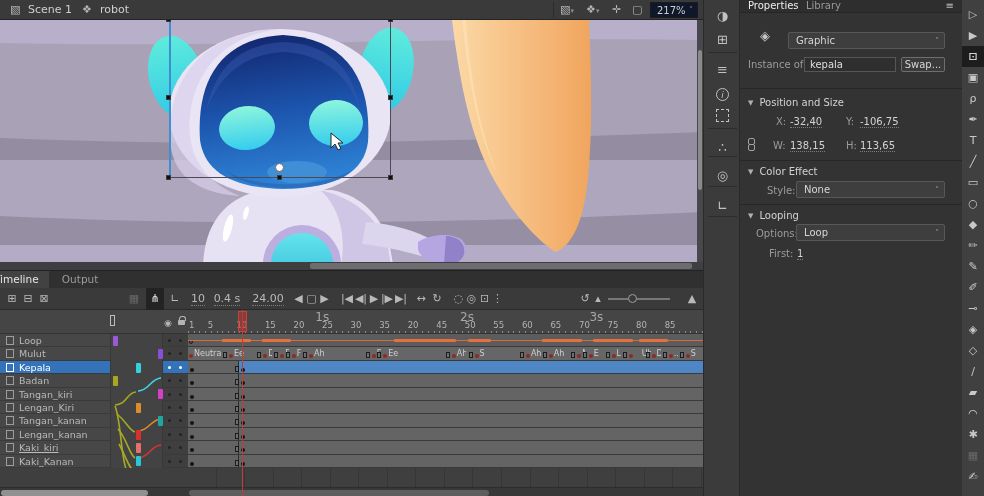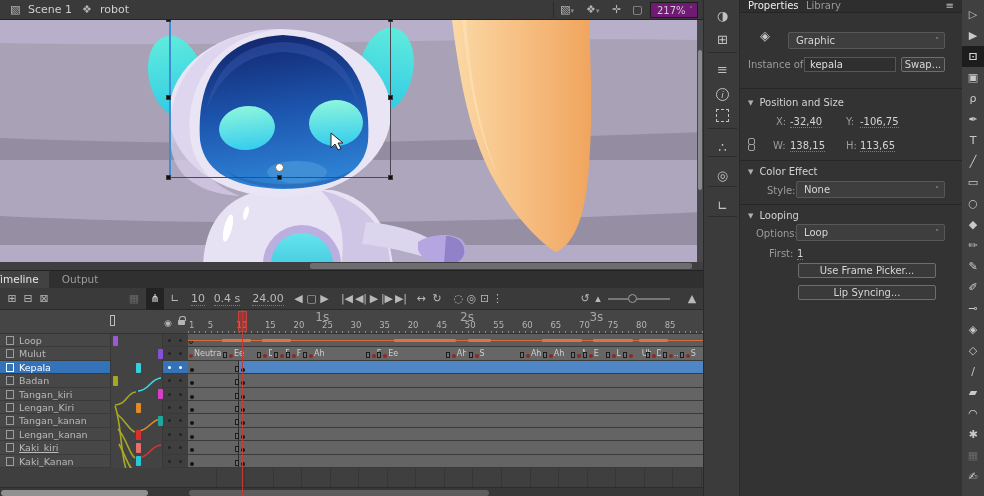--- a/index.html
+++ b/index.html
@@ -5,21 +5,21 @@
   html,body{margin:0;padding:0;background:#222;}
   *{box-sizing:border-box;}
   .app{position:relative;width:984px;height:496px;background:#3a3a3a;
        font-family:"DejaVu Sans","Liberation Sans",sans-serif;color:#cfcfcf;
        overflow:hidden;font-size:10px;-webkit-font-smoothing:antialiased;}
   
   .leftcol{position:absolute;left:0;top:0;width:703px;height:496px;}
   .editbar{position:absolute;left:0;top:0;width:703px;height:20px;background:#3a3a3a;border-bottom:1px solid #242424;}
   .editbar .itm{position:absolute;top:0;height:20px;line-height:20px;color:#cfcfcf;font-size:11px;}
   .ic{color:#b5b5b5;font-size:11px;}
-  .zoombox{position:absolute;left:650px;top:2px;width:48px;height:16px;background:#701a75;border:1px solid #1b1b1b;
+  .zoombox{position:absolute;left:650px;top:2px;width:48px;height:16px;background:#0f172a;border:1px solid #1b1b1b;
            color:#cfcfcf;font-size:10px;line-height:15px;padding-left:6px;}
   .zoombox .chev{position:absolute;right:4px;top:0;color:#8d8d8d;font-size:8px;}
   
   .canvas{position:absolute;left:0;top:20px;width:703px;height:250px;overflow:hidden;background:#a9a1b5;}
   .selbox{position:absolute;border:1px solid #4a4a55;}
   .selbox .lblue{position:absolute;left:-1px;top:0;width:2px;height:100%;background:#3f8fd0;}
   .hdl{position:absolute;width:5px;height:5px;background:#101010;border:1px solid #3c3c3c;}
   .tpoint{position:absolute;width:9px;height:9px;background:#fff;border:1px solid #666;border-radius:50%;}
   .vsb{position:absolute;right:0;top:0;width:6px;height:250px;background:#48484c;}
   .vsb .th{position:absolute;left:1px;top:30px;width:4px;height:140px;background:#8a8a8a;border-radius:2px;}
@@ -563,22 +563,20 @@
     </div>
 
     <div class="pdiv" style="top:204px;"></div>
     <div class="psec" style="left:8px;top:210px;"><span class="tri">▼</span><span>Looping</span></div>
     <span class="plabel" style="left:16px;top:228px;">Options:</span>
     <div class="dropdown" style="left:56px;top:224px;width:149px;">
       <span>Loop</span><span class="chev">˅</span>
     </div>
     <span class="plabel" style="left:29px;top:248px;">First:</span>
     <span class="pvalue" style="left:57px;top:248px;">1</span>
-    <div class="pbtn" style="left:58px;top:263px;width:138px;">Use Frame Picker...</div>
-    <div class="pbtn" style="left:58px;top:285px;width:138px;">Lip Syncing...</div>
   </div>
 
   <div class="tools">
       <div class="tool" style="top:4px;">▷</div>
       <div class="tool" style="top:25px;">▶</div>
       <div class="tool sel" style="top:46px;">⊡</div>
       <div class="tool" style="top:67px;">▣</div>
       <div class="tool" style="top:88px;">ρ</div>
       <div class="tool" style="top:109px;">✒</div>
       <div class="tool" style="top:130px;">T</div>

